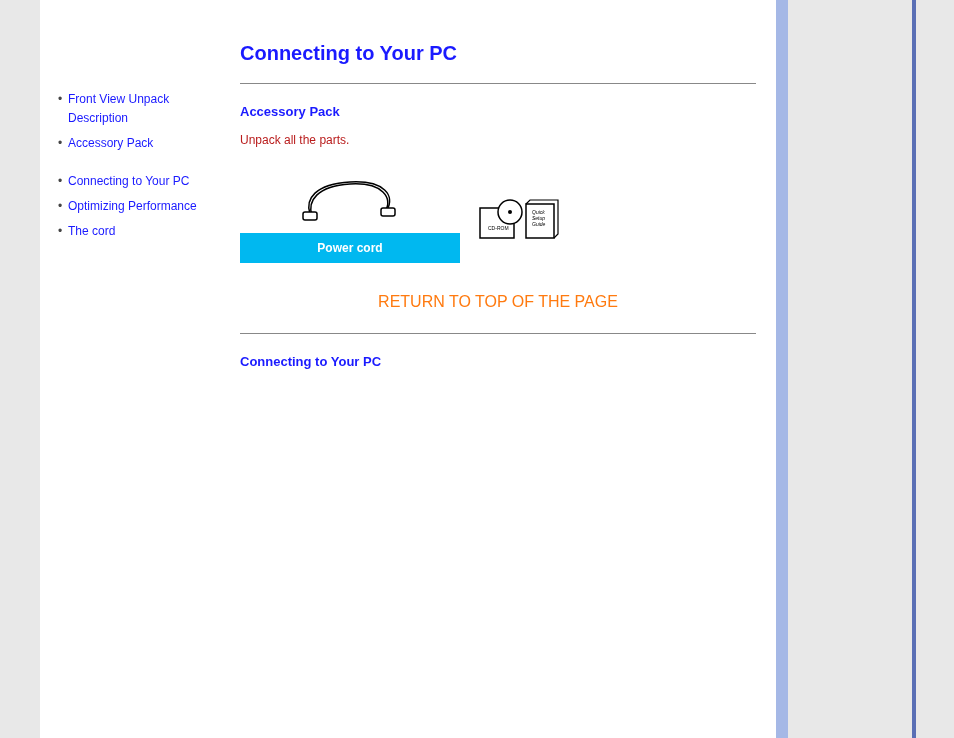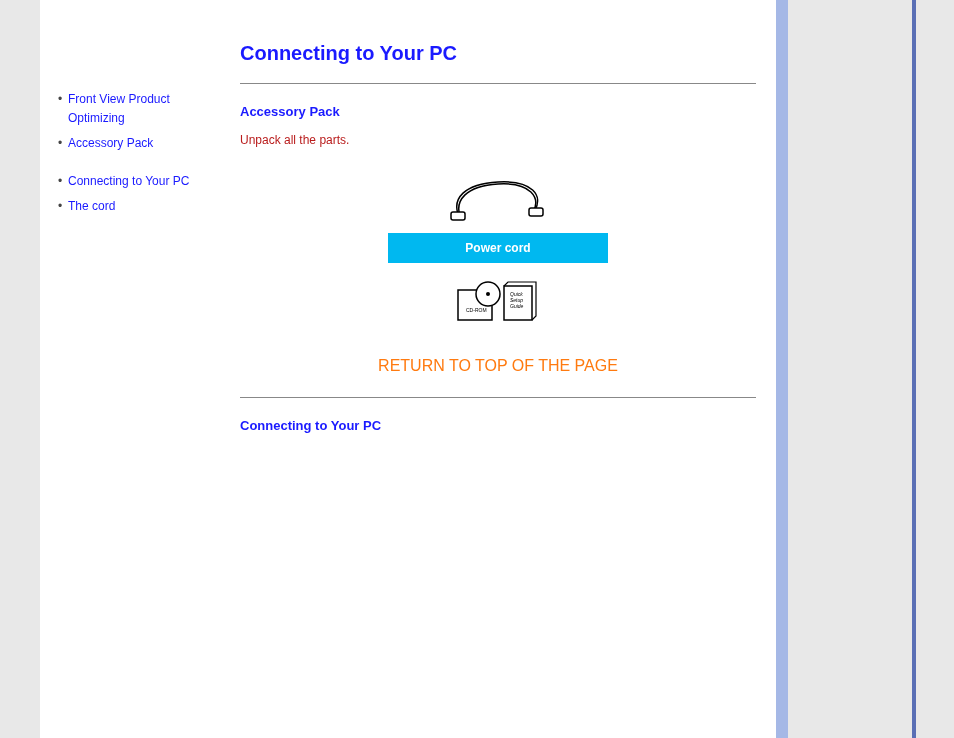--- a/index.html
+++ b/index.html
@@ -97,21 +97,21 @@
       font-weight: bold;
       margin-bottom: 14px;
     }
     .body-text {
       font-size: 12px;
       color: #b91c1c;
       margin-bottom: 24px;
     }
     .accessories {
       display: flex;
-      flex-direction: column;
+      flex-direction: row;
       align-items: center;
     }
     .accessory {
       display: flex;
       flex-direction: column;
       align-items: center;
       margin-bottom: 8px;
     }
     .accessory-img {
       width: 120px;
@@ -149,27 +149,30 @@
 
 <div class="left-bar"></div>
 <div class="right-bar"></div>
 <div class="right-edge"></div>
 
 <div class="page-wrapper">
 
   <nav class="sidebar">
     <ul>
       <li>
-        <a>Front View Product Optimizing</a>
+        <a>Front View Unpack Description</a>
       </li>
       <li class="gap">
         <a>Accessory Pack</a>
       </li>
       <li>
         <a>Connecting to Your PC</a>
+      </li>
+      <li>
+        <a>Optimizing Performance</a>
       </li>
       <li>
         <a>The cord</a>
       </li>
     </ul>
   </nav>
 
   <main class="main">
     <h1 class="page-title">Connecting to Your PC</h1>
     <hr>

